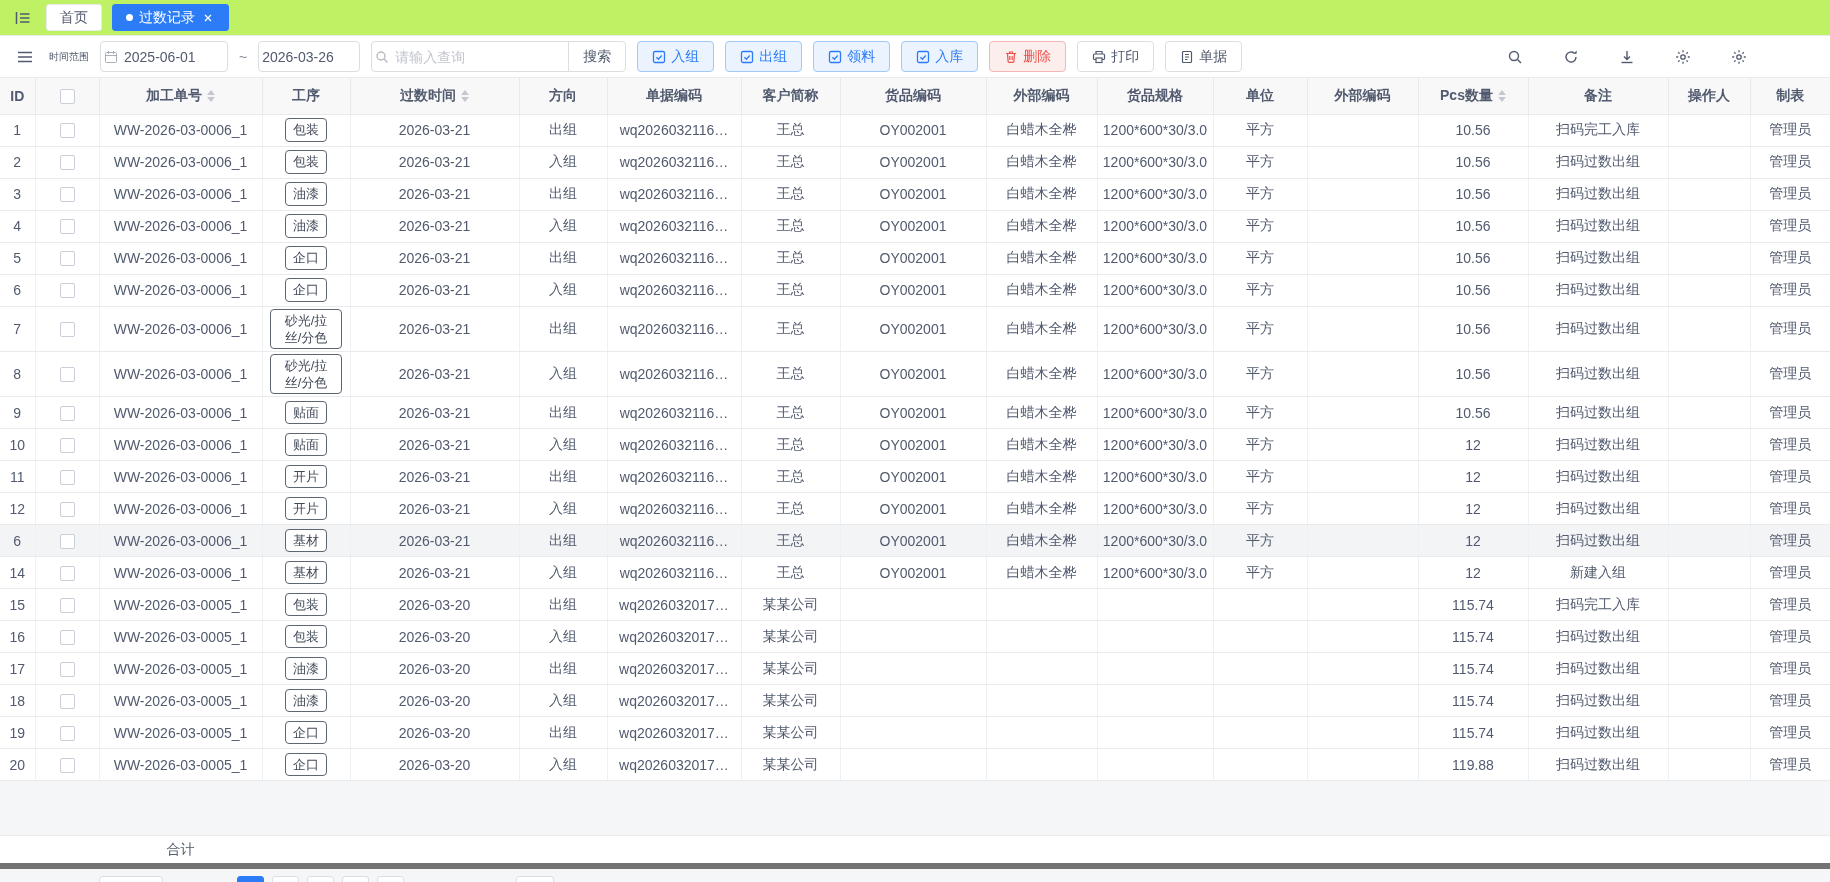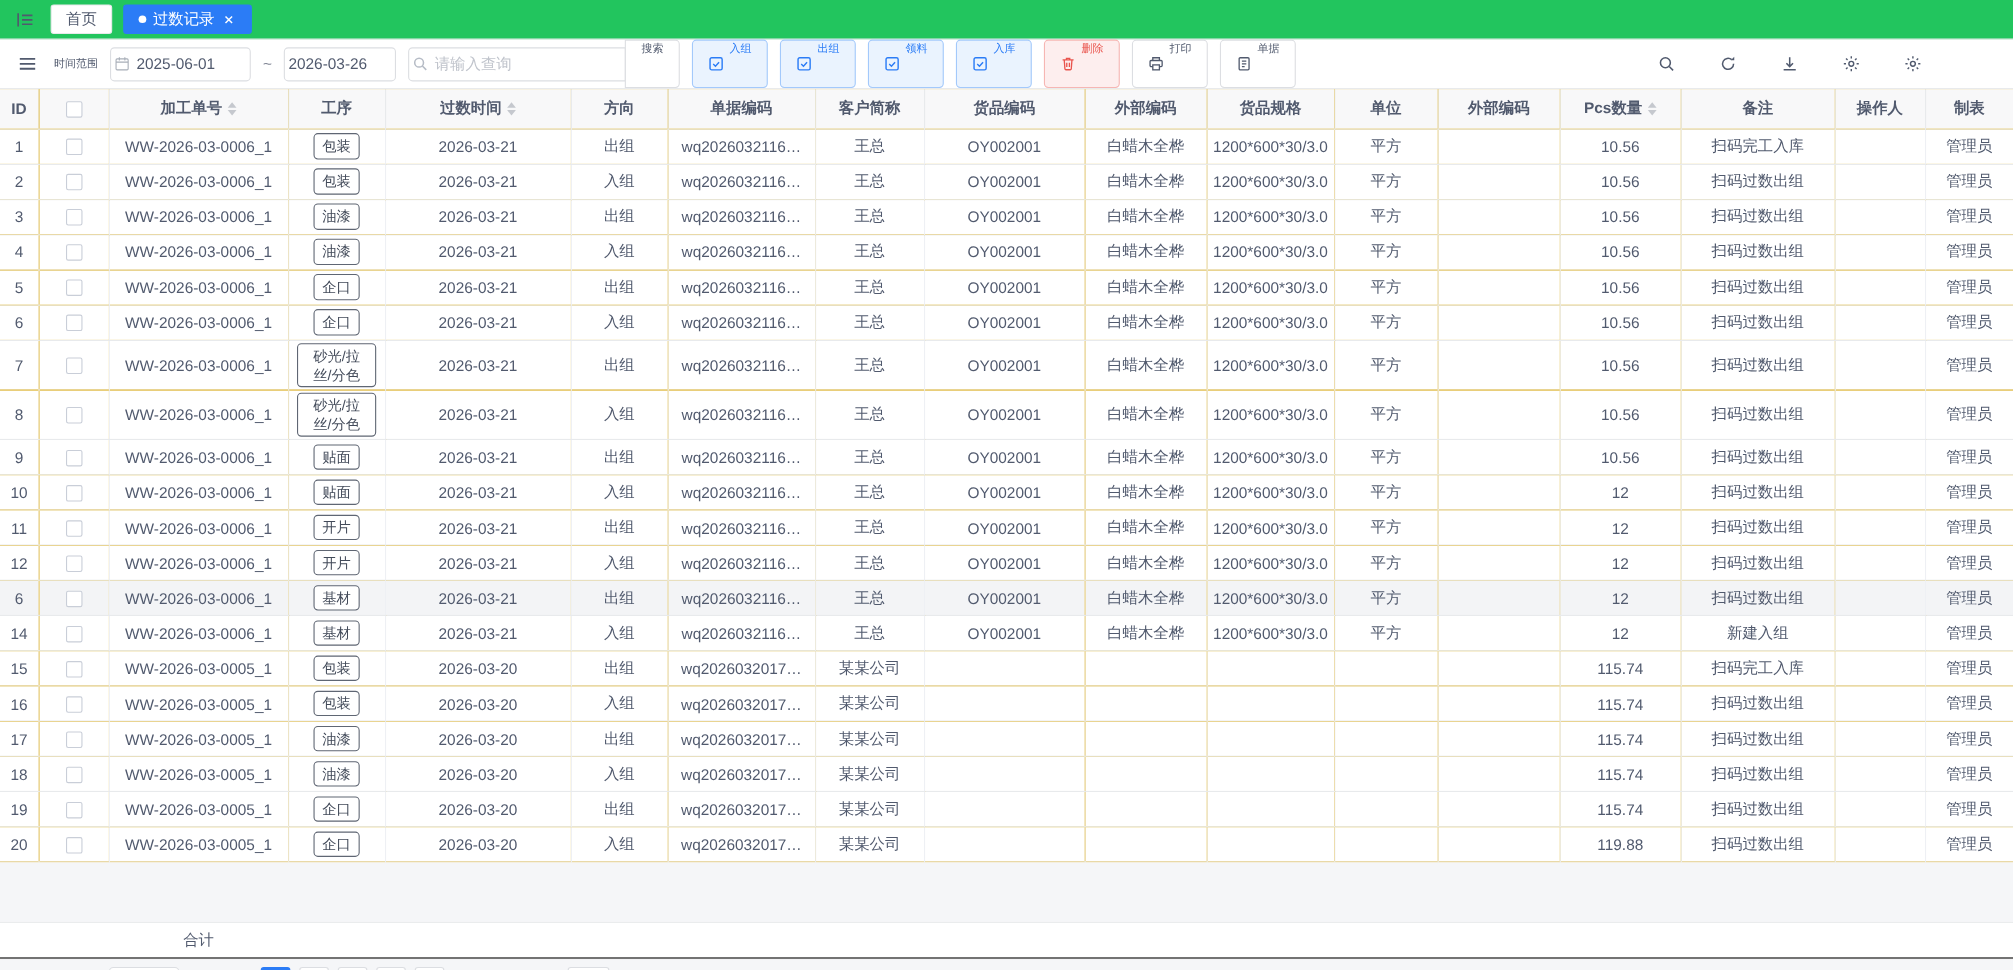--- a/index.html
+++ b/index.html
@@ -2,21 +2,21 @@
 <html><head>
 <meta charset="utf-8">
 <style>
   *{box-sizing:border-box;margin:0;padding:0}
   html,body{width:1830px;height:882px;overflow:hidden;background:#fff;
     font-family:"Liberation Sans","DejaVu Sans",sans-serif;color:#515a6e}
   .app{width:1830px;height:882px;display:flex;flex-direction:column;overflow:hidden}
 
   
   .tabbar{flex:0 0 36px;display:flex;align-items:center;gap:10px;padding:0 10px;
-    background:#22c55e;border-bottom:1px solid #e8eaec}
+    background:#bef264;border-bottom:1px solid #e8eaec}
   .icon-btn{display:inline-flex;align-items:center;justify-content:center;width:26px;height:26px;
     color:#515a6e;cursor:pointer}
   .tab{display:inline-flex;align-items:center;gap:6px;height:27px;padding:0 13px;border-radius:3px;
     font-size:14px;color:#515a6e;background:#fff;border:1px solid #e8eaec;cursor:pointer;white-space:nowrap}
   .tab.active{background:#2b7cf6;border-color:#2b7cf6;color:#fff}
   .tab .dot{width:7px;height:7px;border-radius:50%;background:#fff;display:inline-block}
   .tab .close{display:inline-flex;align-items:center;justify-content:center;width:14px;height:14px}
 
   
   .toolbar{flex:0 0 42px;display:flex;align-items:center;gap:11px;padding:0 12px;
@@ -24,22 +24,22 @@
   .tb-label{font-size:10px;color:#515a6e;white-space:nowrap}
   .input{display:inline-flex;align-items:center;gap:6px;height:31px;border:1px solid #dcdee2;
     border-radius:4px;padding:0 3px;font-size:14px;color:#515a6e;background:#fff}
   .input input{font:inherit;color:inherit;border:none;outline:none;background:transparent;width:100%}
   .input input::placeholder{color:#c0c4cc}
   .date1{width:128px}
   .date2{width:102px}
   .tilde{color:#808695;font-size:14px}
   .search-group{display:flex;align-items:center}
   .search-box{width:198px;border-radius:4px 0 0 4px}
-  .btn{display:inline-flex;gap:5px;height:44px;padding:0 14px;
-    border:1px solid #dcdee2;border-radius:4px;background:#fff;font-size:10px;color:#515a6e;
+  .btn{display:inline-flex;align-items:center;gap:5px;height:31px;padding:0 14px;
+    border:1px solid #dcdee2;border-radius:4px;background:#fff;font-size:14px;color:#515a6e;
     cursor:pointer;white-space:nowrap}
   .btn .bicon{display:inline-flex;align-items:center}
   .search-btn{border-radius:0 4px 4px 0;margin-left:-1px}
   .btn.primary{background:#eaf3fe;border-color:#a3c9fb;color:#2b7cf6}
   .btn.danger{background:#fdeeee;border-color:#f6b6b3;color:#e9534c}
   .tb-right{margin-left:auto;display:flex;align-items:center;gap:30px;padding-right:66px;color:#5c6575}
 
   
   .table-wrap{flex:0 0 auto;background:#eab308}
   table{border-collapse:collapse;table-layout:fixed;width:1830px}
@@ -55,21 +55,21 @@
     font-size:13px;line-height:1.32;color:#424a59;background:#fff;white-space:normal;vertical-align:middle}
   input[type=checkbox]{appearance:none;-webkit-appearance:none;width:15px;height:15px;
     border:1px solid #c9ced8;border-radius:2px;background:#fff;vertical-align:middle;cursor:pointer}
   .sorter{display:inline-flex;flex-direction:column;gap:2px;margin-left:5px;vertical-align:middle}
   .sorter i{display:block;width:0;height:0;border-left:4px solid transparent;border-right:4px solid transparent}
   .sorter .up{border-bottom:5px solid #c5c8ce}
   .sorter .down{border-top:5px solid #c5c8ce}
 
   
   .gap{flex:0 0 54px;background:#f5f6f8}
-  .summary{flex:0 0 34px;background:#fff;border-bottom:2px solid #737373;border-top:1px solid #e8eaec;
+  .summary{flex:0 0 34px;background:#fff;border-bottom:6px solid #737373;border-top:1px solid #e8eaec;
     display:flex;align-items:center;font-size:14px;color:#515a6e}
   .summary .sp{width:99px;flex:0 0 99px}
   .summary .lbl{width:163px;text-align:center}
   .pagination{flex:0 0 46px;background:#f5f6f8;display:flex;align-items:flex-start;padding:7px 0 0 99px}
   .pg-select{width:64px;height:30px;border:1px solid #dcdee2;border-radius:4px;background:#fff;display:inline-block}
   .pages{display:flex;gap:8px;margin-left:74px}
   .page{min-width:27px;height:27px;border-radius:3px;display:flex;align-items:center;justify-content:center;
     font-size:13px;background:#fff;border:1px solid #dcdee2;color:#515a6e;cursor:pointer}
   .page.active{background:#2b7cf6;border-color:#2b7cf6;color:#fff}
   .pg-jump{width:38px;height:27px;border:1px solid #dcdee2;border-radius:3px;background:#fff;margin-left:112px;display:inline-block}

